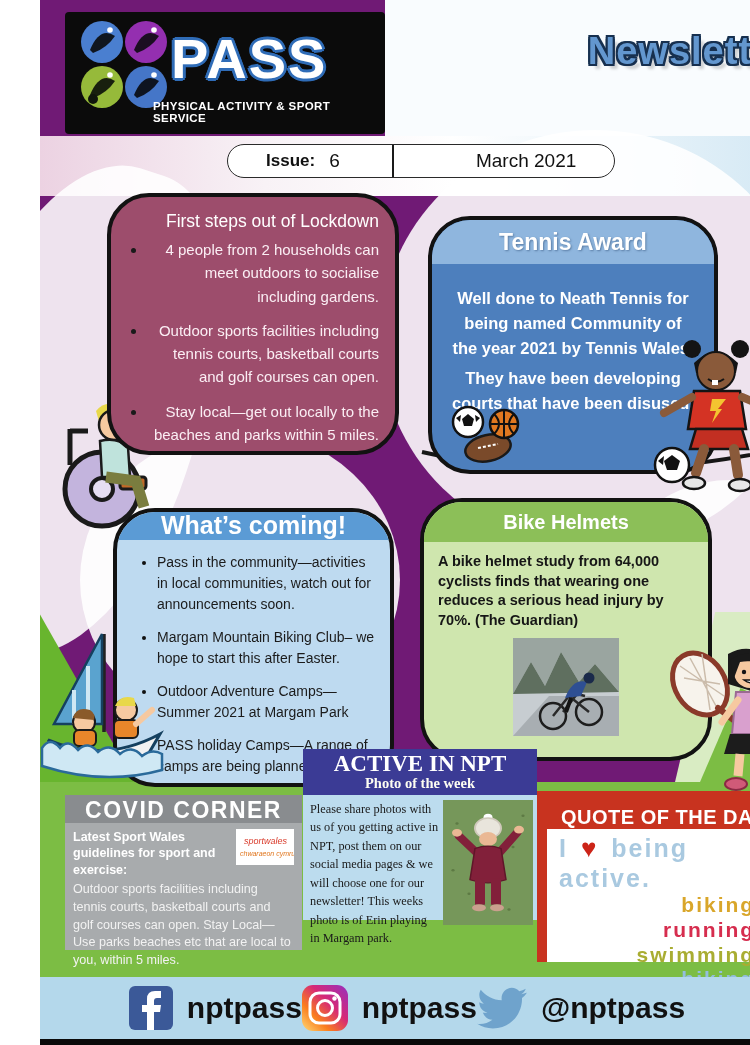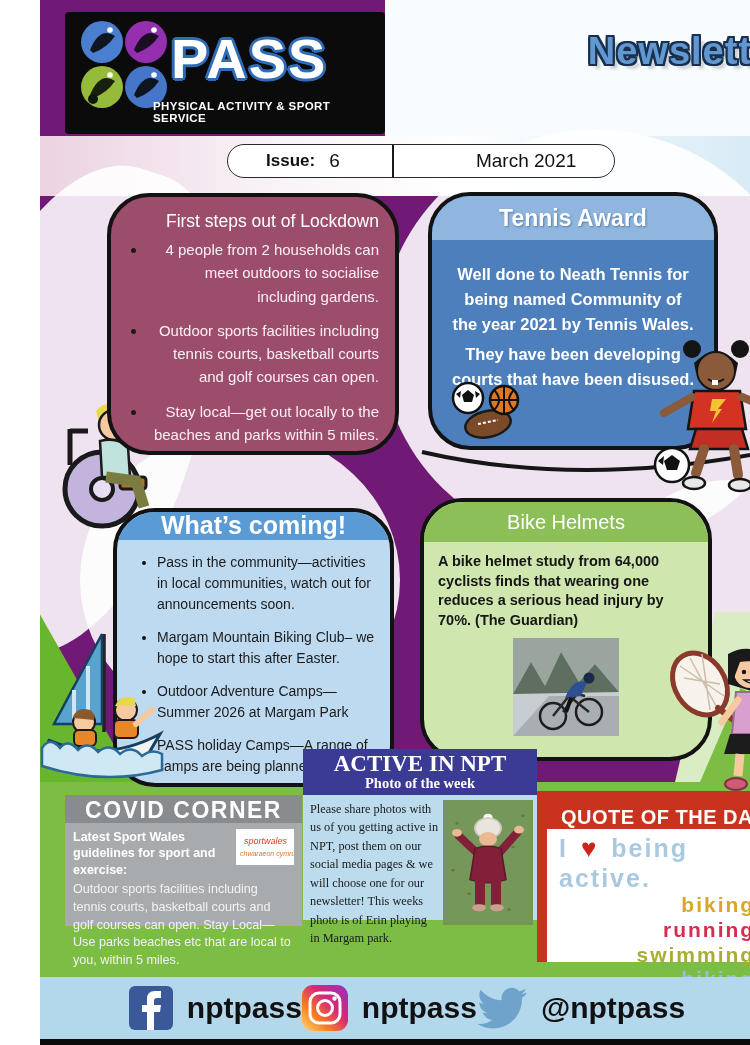--- a/index.html
+++ b/index.html
@@ -49,47 +49,47 @@
 
   
   .card { position:absolute; border:4px solid #121212; border-radius:42px; z-index:2; }
   .card-lockdown { left:67px; top:193px; width:292px; height:262px; background:#9d4d6c;
     padding:14px 16px 10px 10px;text-align:right; }
   .lockdown-title { color:#ffffff; font-size:17.5px; margin-left:18px; margin-bottom:6px; }
   .card-lockdown ul { list-style:disc; padding-left:26px; }
   .card-lockdown li { color:#fbeef4; font-size:15px; line-height:1.55; margin-bottom:11px; }
   .card-lockdown li::marker { color:#1a1a1a; }
 
-  .card-tennis { left:388px; top:192px; width:290px; height:258px; background:#4d7fbd; overflow:hidden; }
+  .card-tennis { left:388px; top:216px; width:290px; height:258px; background:#4d7fbd; overflow:hidden; }
   .tennis-band { height:44px; background:#8fb6de; display:flex; align-items:center; justify-content:center; }
   .tennis-title { color:#ffffff; font-size:23px; font-weight:800; text-shadow:1px 1px 2px rgba(40,70,110,.5); }
   .tennis-body { padding:22px 18px 0 18px; text-align:center; color:#ffffff; font-weight:700;
     font-size:16.5px; line-height:1.5; }
   .tennis-body p + p { margin-top:6px; }
   .balls-svg { position:absolute; left:16px; bottom:6px; }
 
   .card-coming { left:73px; top:508px; width:281px; height:279px; background:#bedaf0; overflow:hidden; }
   .coming-band { height:28px; background:#5b9bd5; display:flex; align-items:flex-end; justify-content:center; }
   .coming-title { color:#ffffff; font-size:25px; font-weight:800; }
   .card-coming ul { list-style:disc; padding:12px 10px 0 40px; }
   .card-coming li { color:#1b1b1b; font-size:14px; line-height:1.5; margin-bottom:12px; }
   .card-coming li::marker { color:#111; }
 
   .card-helmets { left:380px; top:498px; width:292px; height:263px; background:#cfe6ae; overflow:hidden; }
   .helmets-band { height:40px; background:#8cbf58; display:flex; align-items:center; justify-content:center; }
-  .helmets-title { color:#ffffff; font-size:20px; font-weight:400; }
+  .helmets-title { color:#ffffff; font-size:20px; font-weight:700; }
   .helmets-body { padding:10px 14px 0 14px; color:#161616; font-weight:700; font-size:14.5px; line-height:1.35; }
   .helmets-body p + p { margin-top:9px; }
   .cyclist-photo { display:block; margin:8px auto 0 auto; }
 
   
   .covid-panel { position:absolute; left:25px; top:795px; width:237px; height:167px; z-index:2; }
   .covid-header { height:28px; background:#898c8f; display:flex; align-items:center; justify-content:center; }
   .covid-title { color:#ffffff; font-size:23px; font-weight:900; letter-spacing:1.5px; transform:scaleY(1.08); }
-  .covid-body { background:#a8abad; height:103px; padding:6px 8px; }
+  .covid-body { background:#a8abad; height:127px; padding:6px 8px; }
   .covid-lead-row { display:flex; gap:4px; }
   .covid-lead { flex:1; color:#ffffff; font-weight:800; font-size:12.5px; line-height:1.3; }
   .covid-text { color:#f2f2f2; font-size:12.6px; line-height:1.42; margin-top:3px; }
 
   .active-panel { position:absolute; left:263px; top:749px; width:234px; height:171px; z-index:2;font-family:Liberation Serif, serif; }
   .active-header { height:46px; background:#3b3b95; display:flex; flex-direction:column; align-items:center;
     justify-content:center; }
   .active-title { color:#ffffff; font-size:23px; font-weight:900; line-height:1; }
   .active-subtitle { color:#fdfdf2; font-size:14.5px; font-weight:800; line-height:1.15; }
   .active-body { background:#bcdcee; height:125px; display:flex; padding:5px 4px 5px 7px; gap:4px; }
@@ -243,21 +243,21 @@
     <path d="M2,120 Q10,108 20,120 Q28,110 38,122 Q48,112 58,124 Q70,114 80,126 Q92,116 102,128 Q112,120 122,126 L122,142 Q64,158 2,138 Z" fill="#cfe8f4" stroke="#2a6a9a" stroke-width="2.5"></path>
   </svg>
 
   <div class="card card-coming">
     <div class="coming-band">
       <span class="coming-title">What’s coming!</span>
     </div>
     <ul>
       <li>Pass in the community—activities in local communities, watch out for announcements soon.</li>
       <li>Margam Mountain Biking Club– we hope to start this after Easter.</li>
-      <li>Outdoor Adventure Camps—Summer 2026 at Margam Park</li>
+      <li>Outdoor Adventure Camps—Summer 2021 at Margam Park</li>
       <li>PASS holiday Camps—A range of camps are being planned</li>
     </ul>
   </div>
 
   <div class="card card-helmets">
     <div class="helmets-band">
       <span class="helmets-title">Bike Helmets</span>
     </div>
     <div class="helmets-body">
       <p>A bike helmet study from 64,000 cyclists finds that wearing one reduces a serious head injury by 70%.  (The Guardian)</p>

